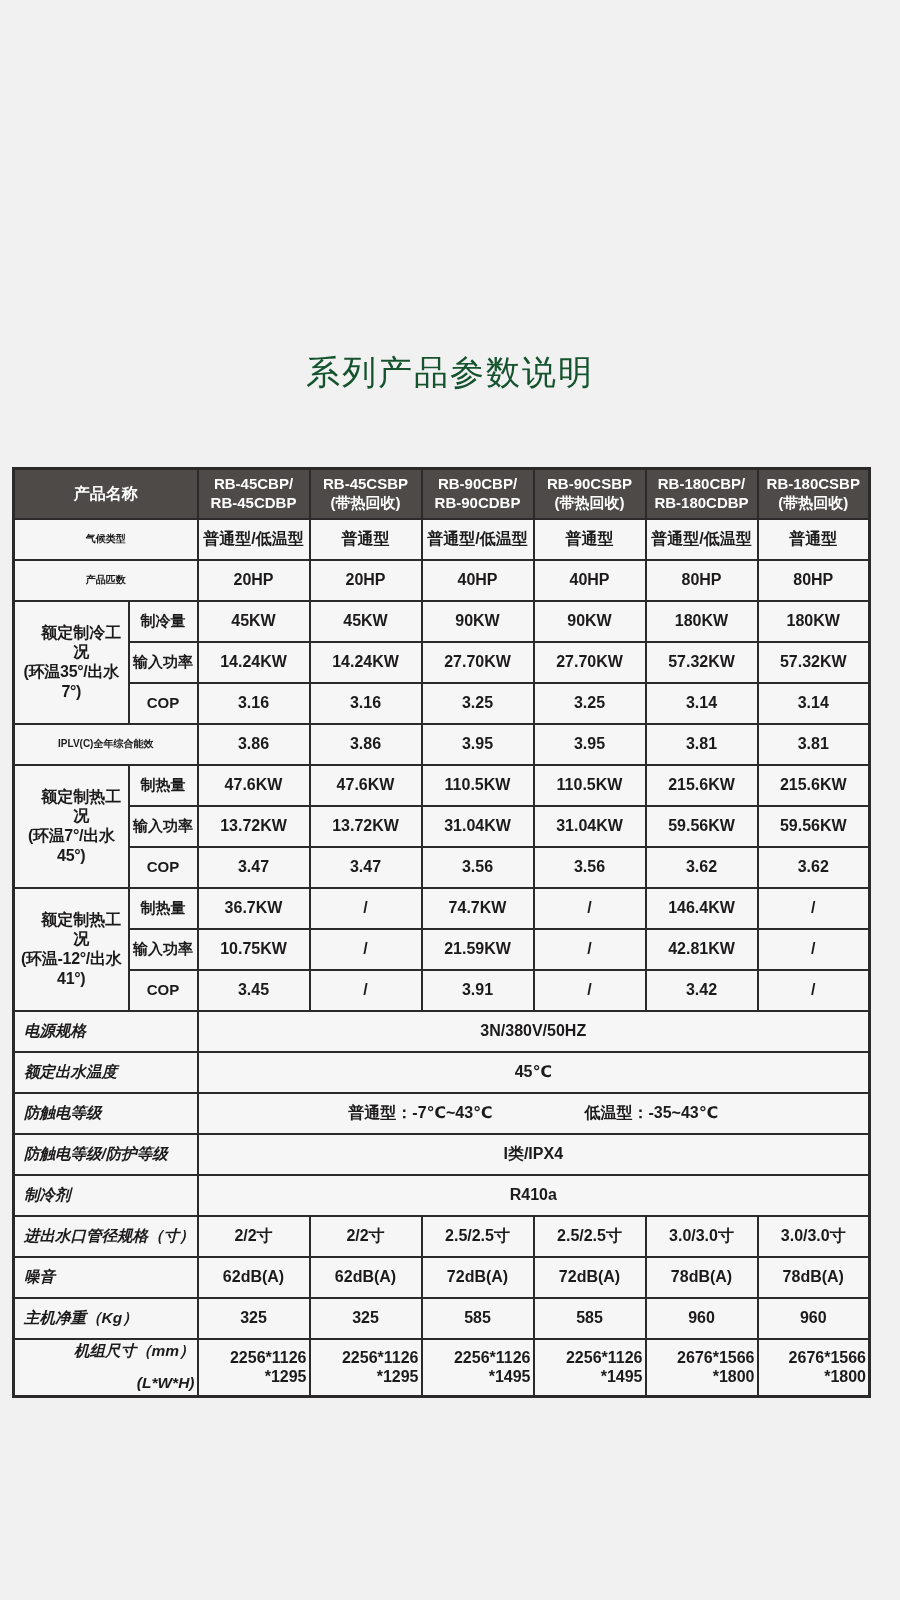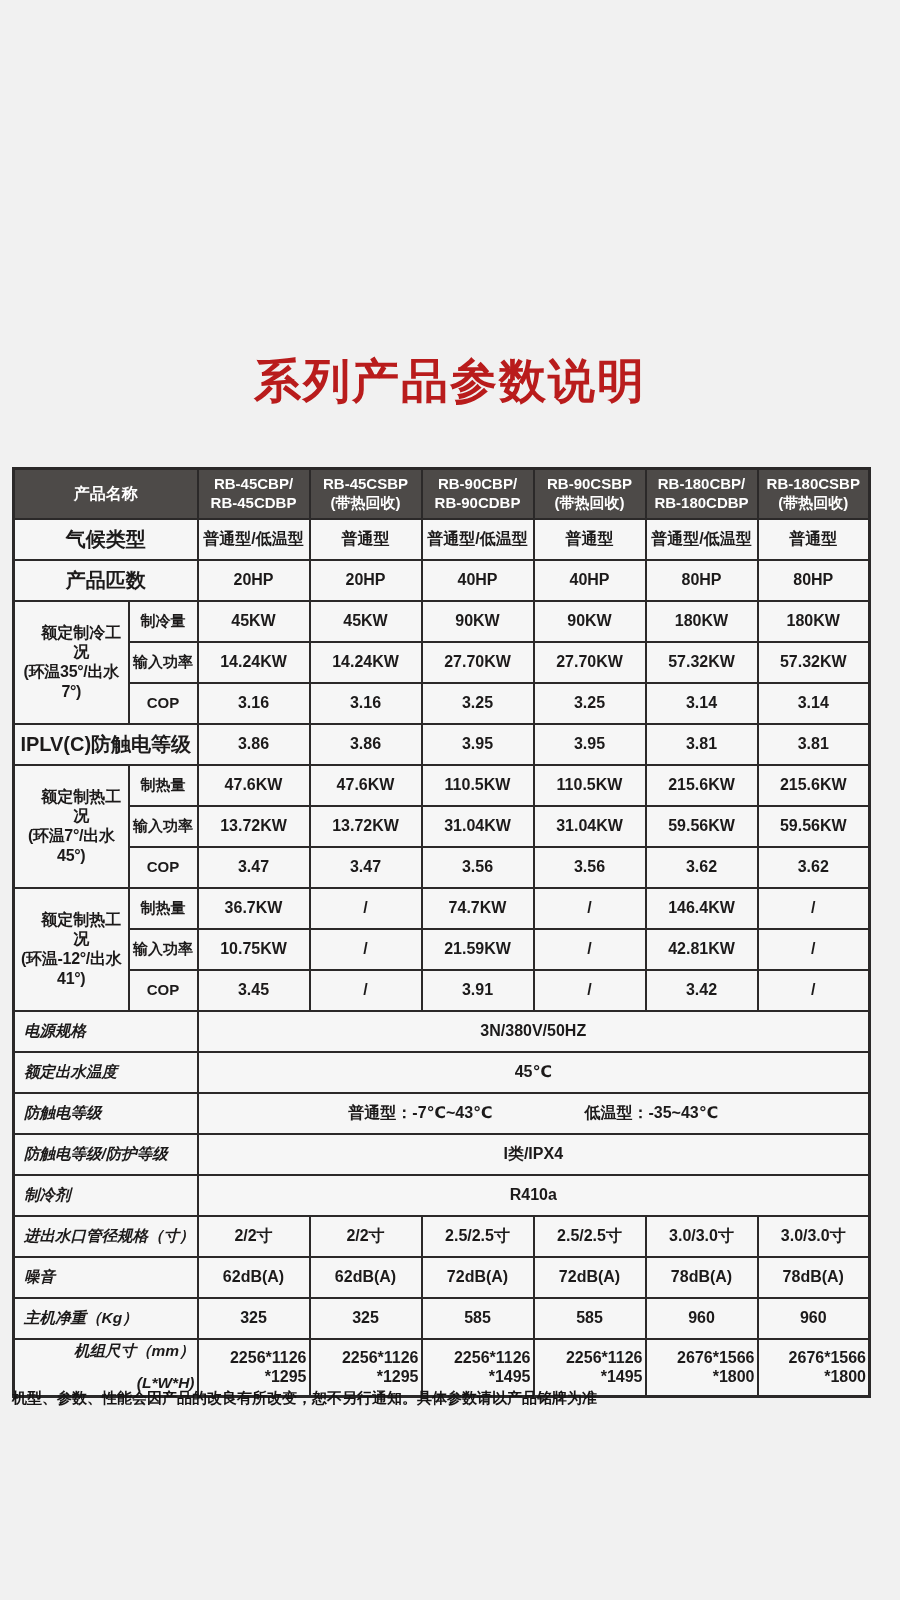--- a/index.html
+++ b/index.html
@@ -13,24 +13,24 @@
     color: #1c1a1a;
     overflow: hidden;
     margin: 0 auto;
   }
   .title {
     position: absolute;
     top: 350px;
     left: 0;
     width: 100%;
     text-align: center;
-    font-size: 47px;
-    font-weight: 700;
+    font-size: 34px;
+    font-weight: 400;
     letter-spacing: 2px;
-    color: #b91c1c;
+    color: #14532d;
   }
   .spec-table-wrap {
     position: absolute;
     top: 467px;
     left: 12px;
     width: 856px;
   }
   table.spec-table {
     border-collapse: collapse;
     table-layout: fixed;
@@ -54,21 +54,21 @@
     height: 50px;
   }
   .spec-table thead th.head-label { font-size: 16px; }
   .spec-table tbody td {
     height: 41px;
     font-size: 16px;
     font-weight: 700;
     color: #1c1a1a;
     background: #f6f6f6;
   }
-  .spec-table td.label { font-size: 20px; }
+  .spec-table td.label { font-size: 10px; }
   .spec-table td.label-left {
     font-size: 15.5px;
     text-align: left;
     padding-left: 9px;
     font-style: italic;
   }
   .spec-table td.group-label .main { font-size: 16px; margin-left: 20px; }
   .spec-table td.group-label .sub  { font-size: 16px; letter-spacing: -0.3px; }
   .spec-table td.sublabel { font-size: 15px; }
   .spec-table td .sub2 { padding-left: 26px; margin-top: 14px; }
@@ -163,21 +163,21 @@
           <tr class="row-cooling-cop">
             <td class="sublabel">COP</td>
             <td>3.16</td>
             <td>3.16</td>
             <td>3.25</td>
             <td>3.25</td>
             <td>3.14</td>
             <td>3.14</td>
           </tr>
           <tr class="row-iplv">
-            <td colspan="2" class="label">IPLV(C)防触电等级</td>
+            <td colspan="2" class="label">IPLV(C)全年综合能效</td>
             <td>3.86</td>
             <td>3.86</td>
             <td>3.95</td>
             <td>3.95</td>
             <td>3.81</td>
             <td>3.81</td>
           </tr>
           <tr class="row-heating-capacity">
             <td rowspan="3" class="group-label"><div class="main">额定制热工况</div><div class="sub">(环温7°/出水45°)</div></td>
             <td class="sublabel">制热量</td>
@@ -293,14 +293,13 @@
 *1495</td>
             <td>2676*1566
 *1800</td>
             <td>2676*1566
 *1800</td>
           </tr>
         </tbody>
     </table>
   </div>
 
-  <div class="footer-note">机型、参数、性能会因产品的改良有所改变，恕不另行通知。具体参数请以产品铭牌为准</div>
 </div>
 
 </body></html>

